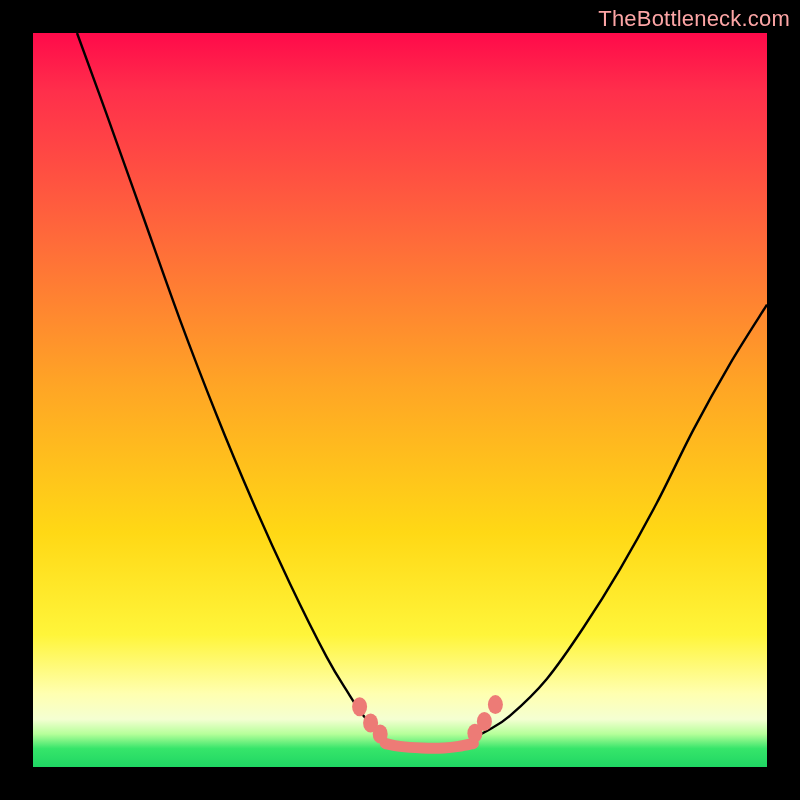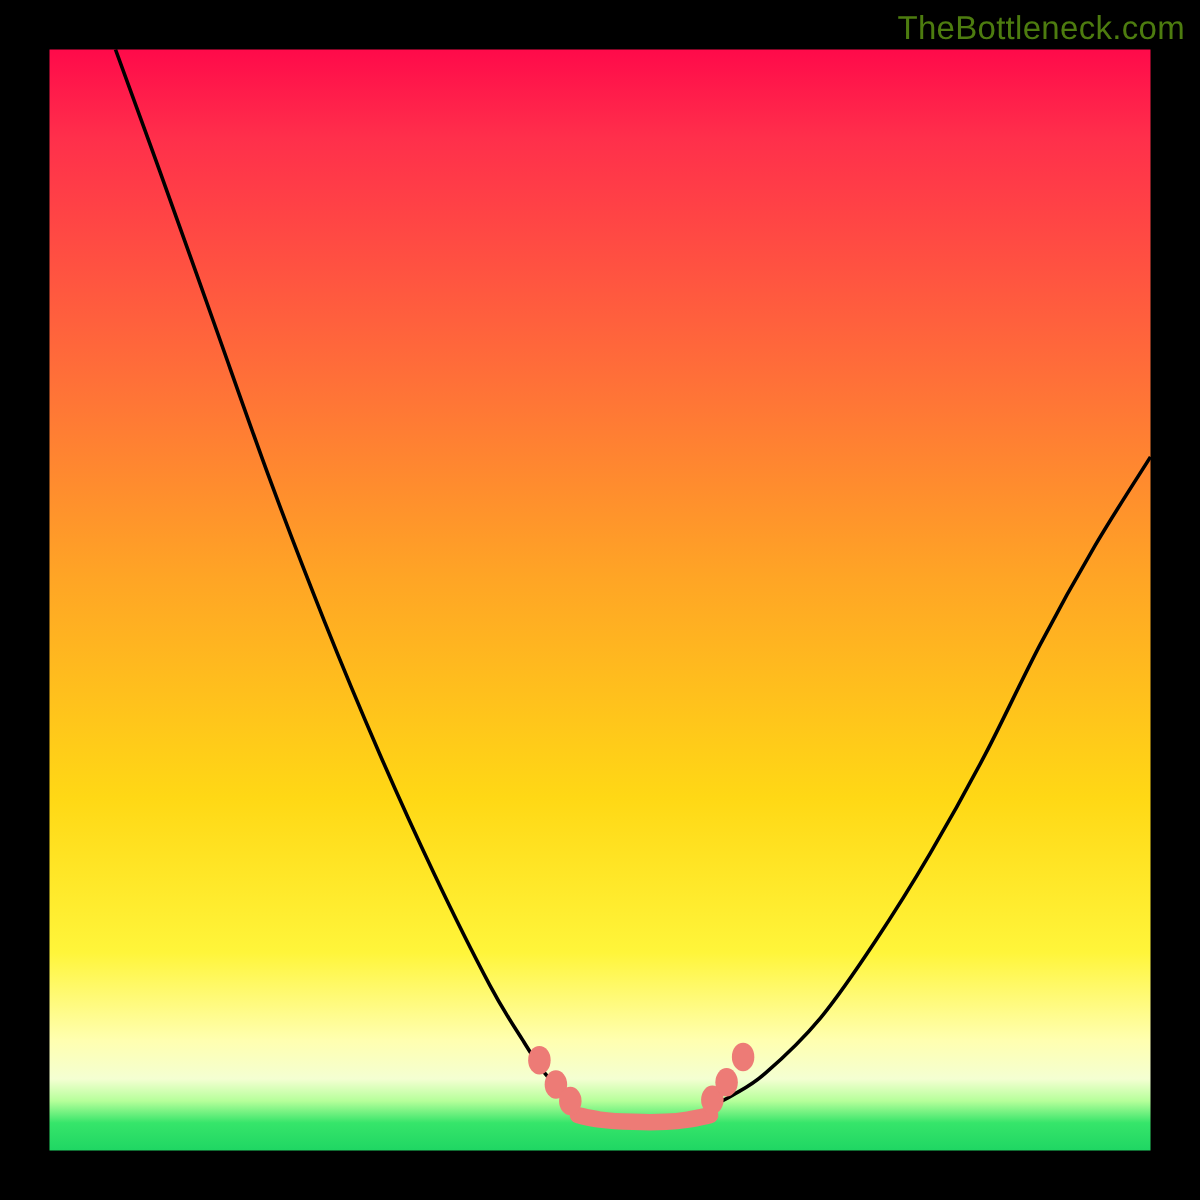--- a/index.html
+++ b/index.html
@@ -36,21 +36,21 @@
       #f4ffd2 93.5%,
       #b6ff9a 95.5%,
       #36e56a 97.5%,
       #1fd663 100%
     );
   }
   .watermark {
     position: absolute;
     top: 6px;
     right: 10px;
-    color: #4d7c0f;
+    color: #fca5a5;
     font-size: 22px;
     letter-spacing: 0.2px;
     font-weight: 500;
     user-select: none;
   }
   svg.overlay {
     position: absolute;
     left: 0;
     top: 0;
     width: 734px;

